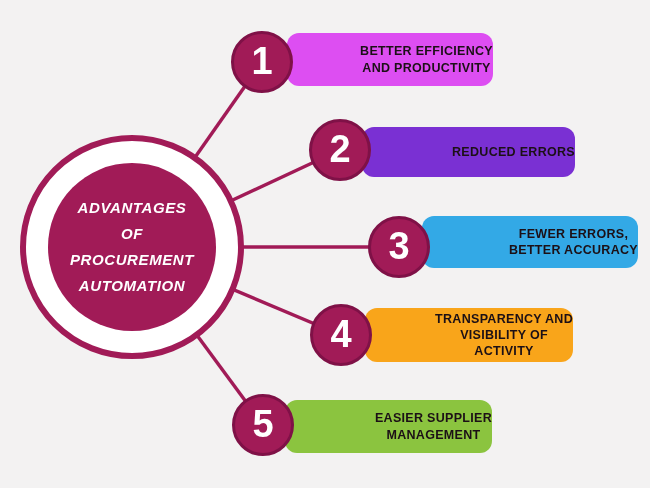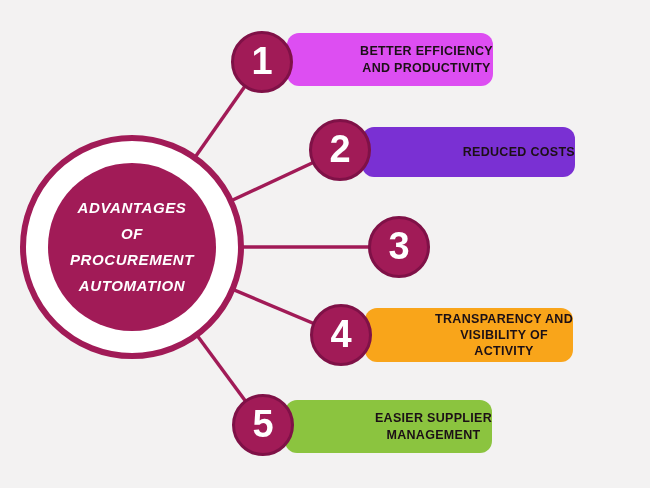--- a/index.html
+++ b/index.html
@@ -73,21 +73,25 @@
     <line x1="132" y1="247" x2="399" y2="247"></line>
     <line x1="132" y1="247" x2="341" y2="335"></line>
     <line x1="132" y1="247" x2="263" y2="425"></line>
   </svg>
 
   <div class="bar bar1" style="background: rgb(221, 78, 242);">
     <span>BETTER EFFICIENCY
 AND PRODUCTIVITY</span>
   </div>
   <div class="bar bar2" style="background: rgb(122, 48, 211);">
-    <span>REDUCED COSTS</span>
+    <span>REDUCED ERRORS</span>
+  </div>
+  <div class="bar bar3" style="background: rgb(51, 169, 230);">
+    <span>FEWER ERRORS,
+BETTER ACCURACY</span>
   </div>
   <div class="bar bar5" style="background: rgb(139, 196, 63);">
     <span>EASIER SUPPLIER
 MANAGEMENT</span>
   </div>
   <div class="bar bar4" style="background: rgb(249, 165, 26);">
     <span>TRANSPARENCY AND
 VISIBILITY OF
 ACTIVITY</span>
   </div>

